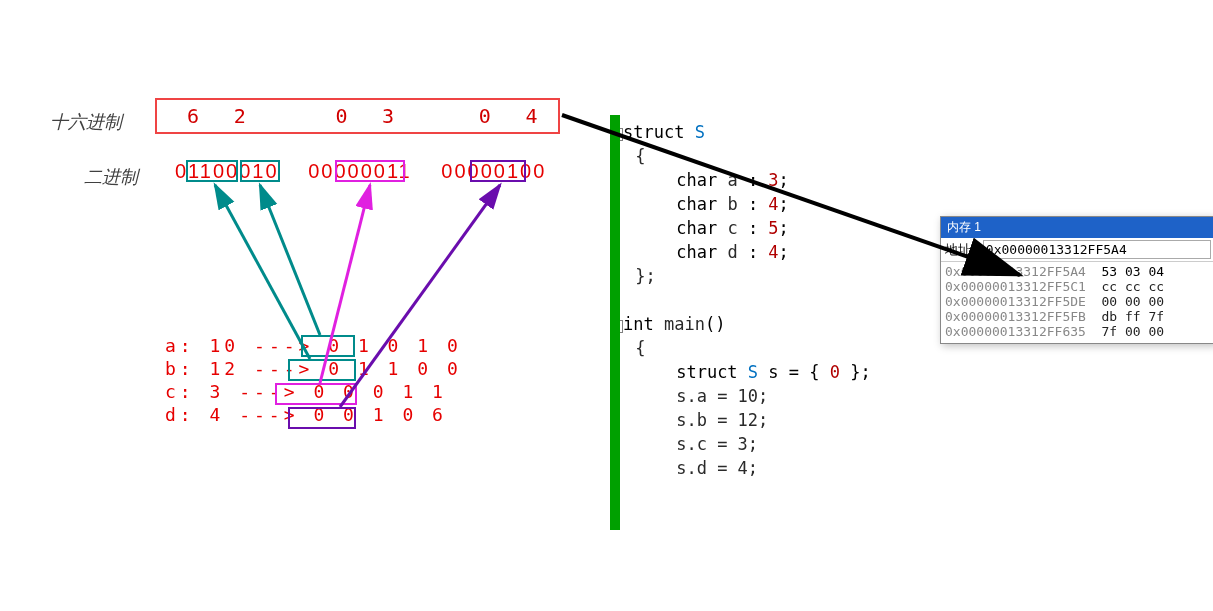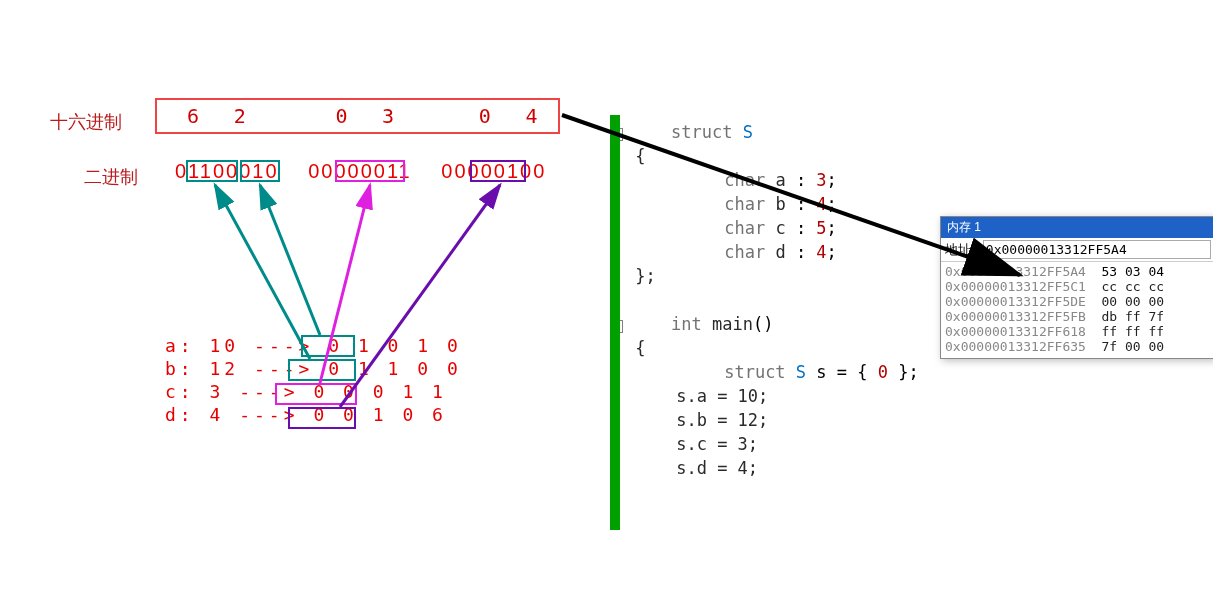--- a/index.html
+++ b/index.html
@@ -2,27 +2,27 @@
 <html><head>
 <meta charset="utf-8">
 <style>
   * { box-sizing: border-box; margin: 0; padding: 0; }
   body { width: 1213px; height: 611px; font-family: "SimSun", "Microsoft YaHei", monospace; background: #fff; position: relative; }
   .canvas { position: relative; width: 1213px; height: 611px; }
   .abs { position: absolute; }
   .hex-box { border: 2px solid #ef4444; padding: 4px 0; }
   .hex-digit { color: #d10000; font-size: 20px; font-family: monospace; display: inline-block; }
   .bin-text { font-family: Liberation Sans, sans-serif; font-size: 20px; color: #e60000; letter-spacing: 2px; }
-  .lbl { font-size: 18px; color: #b91c1c; }
+  .lbl { font-size: 18px; color: #404040; font-style: italic; }
   .bits-line { font-family: monospace; font-size: 18px; color: #e60000; letter-spacing: 4px; }
   .code-pane { position: absolute; left: 610px; top: 115px; width: 330px; height: 415px; background: #fff; font-family: Consolas, monospace; font-size: 17px; line-height: 24px; }
   .gutter { position: absolute; left: 0; top: 0; width: 10px; height: 100%; background: #00a000; }
   .code-inner { margin-left: 15px; padding-top: 5px; }
   .code-line { white-space: pre; }
-  .kw { color: #737373; margin-left: 48px; }
+  .kw { color: #000000; }
   .typ { color: #0070c0; }
   .ident { color: #2a2a2a; }
   .punct { color: #2a2a2a; }
   .num { color: #b00000; }
   .fold { color: #808080; font-size: 11px; display: inline-block; width: 12px; margin-left: -14px; border: 1px solid #808080; text-align: center; line-height: 11px; }
   .mem-panel { position: absolute; left: 940px; top: 216px; width: 276px; background: #fff; border: 1px solid #888; box-shadow: 2px 2px 8px rgba(0,0,0,0.25); font-family: Consolas, monospace; font-size: 13px; }
   .mem-title { background: #1e62c8; color: #fff; padding: 2px 6px; font-family: "Microsoft YaHei", sans-serif; font-size: 12px; }
   .mem-addr-row { padding: 2px 4px; border-bottom: 1px solid #ccc; display: flex; align-items: center; }
   .mem-addr-row input { flex: 1; font-family: Consolas, monospace; font-size: 13px; border: 1px solid #aaa; padding: 1px 2px; margin-left: 4px; }
   .mem-body { padding: 2px 4px 4px 4px; }
@@ -109,21 +109,20 @@
     <div class="mem-title">内存 1</div>
     <div class="mem-addr-row">
       <span>地址:</span>
       <input type="text" value="0x00000013312FF5A4" style="">
     </div>
     <div class="mem-body">
       <div class="mem-row active"><span class="mem-row-addr">0x00000013312FF5A4</span>  <span class="mem-row-bytes">53 03 04</span></div>
       <div class="mem-row"><span class="mem-row-addr">0x00000013312FF5C1</span>  <span class="mem-row-bytes">cc cc cc</span></div>
       <div class="mem-row"><span class="mem-row-addr">0x00000013312FF5DE</span>  <span class="mem-row-bytes">00 00 00</span></div>
       <div class="mem-row"><span class="mem-row-addr">0x00000013312FF5FB</span>  <span class="mem-row-bytes">db ff 7f</span></div>
-      <div class="mem-row"><span class="mem-row-addr">0x00000013312FF618</span>  <span class="mem-row-bytes">ff ff ff</span></div>
       <div class="mem-row"><span class="mem-row-addr">0x00000013312FF635</span>  <span class="mem-row-bytes">7f 00 00</span></div>
     </div>
   </div>
 
   <svg class="arrow-svg" width="1213" height="611">
     <defs>
       <marker id="ah-teal" markerWidth="10" markerHeight="10" refX="8" refY="3" orient="auto">
           <path d="M0,0 L9,3 L0,6 z" fill="#008b8b"></path>
         </marker>
       <marker id="ah-mag" markerWidth="10" markerHeight="10" refX="8" refY="3" orient="auto">

